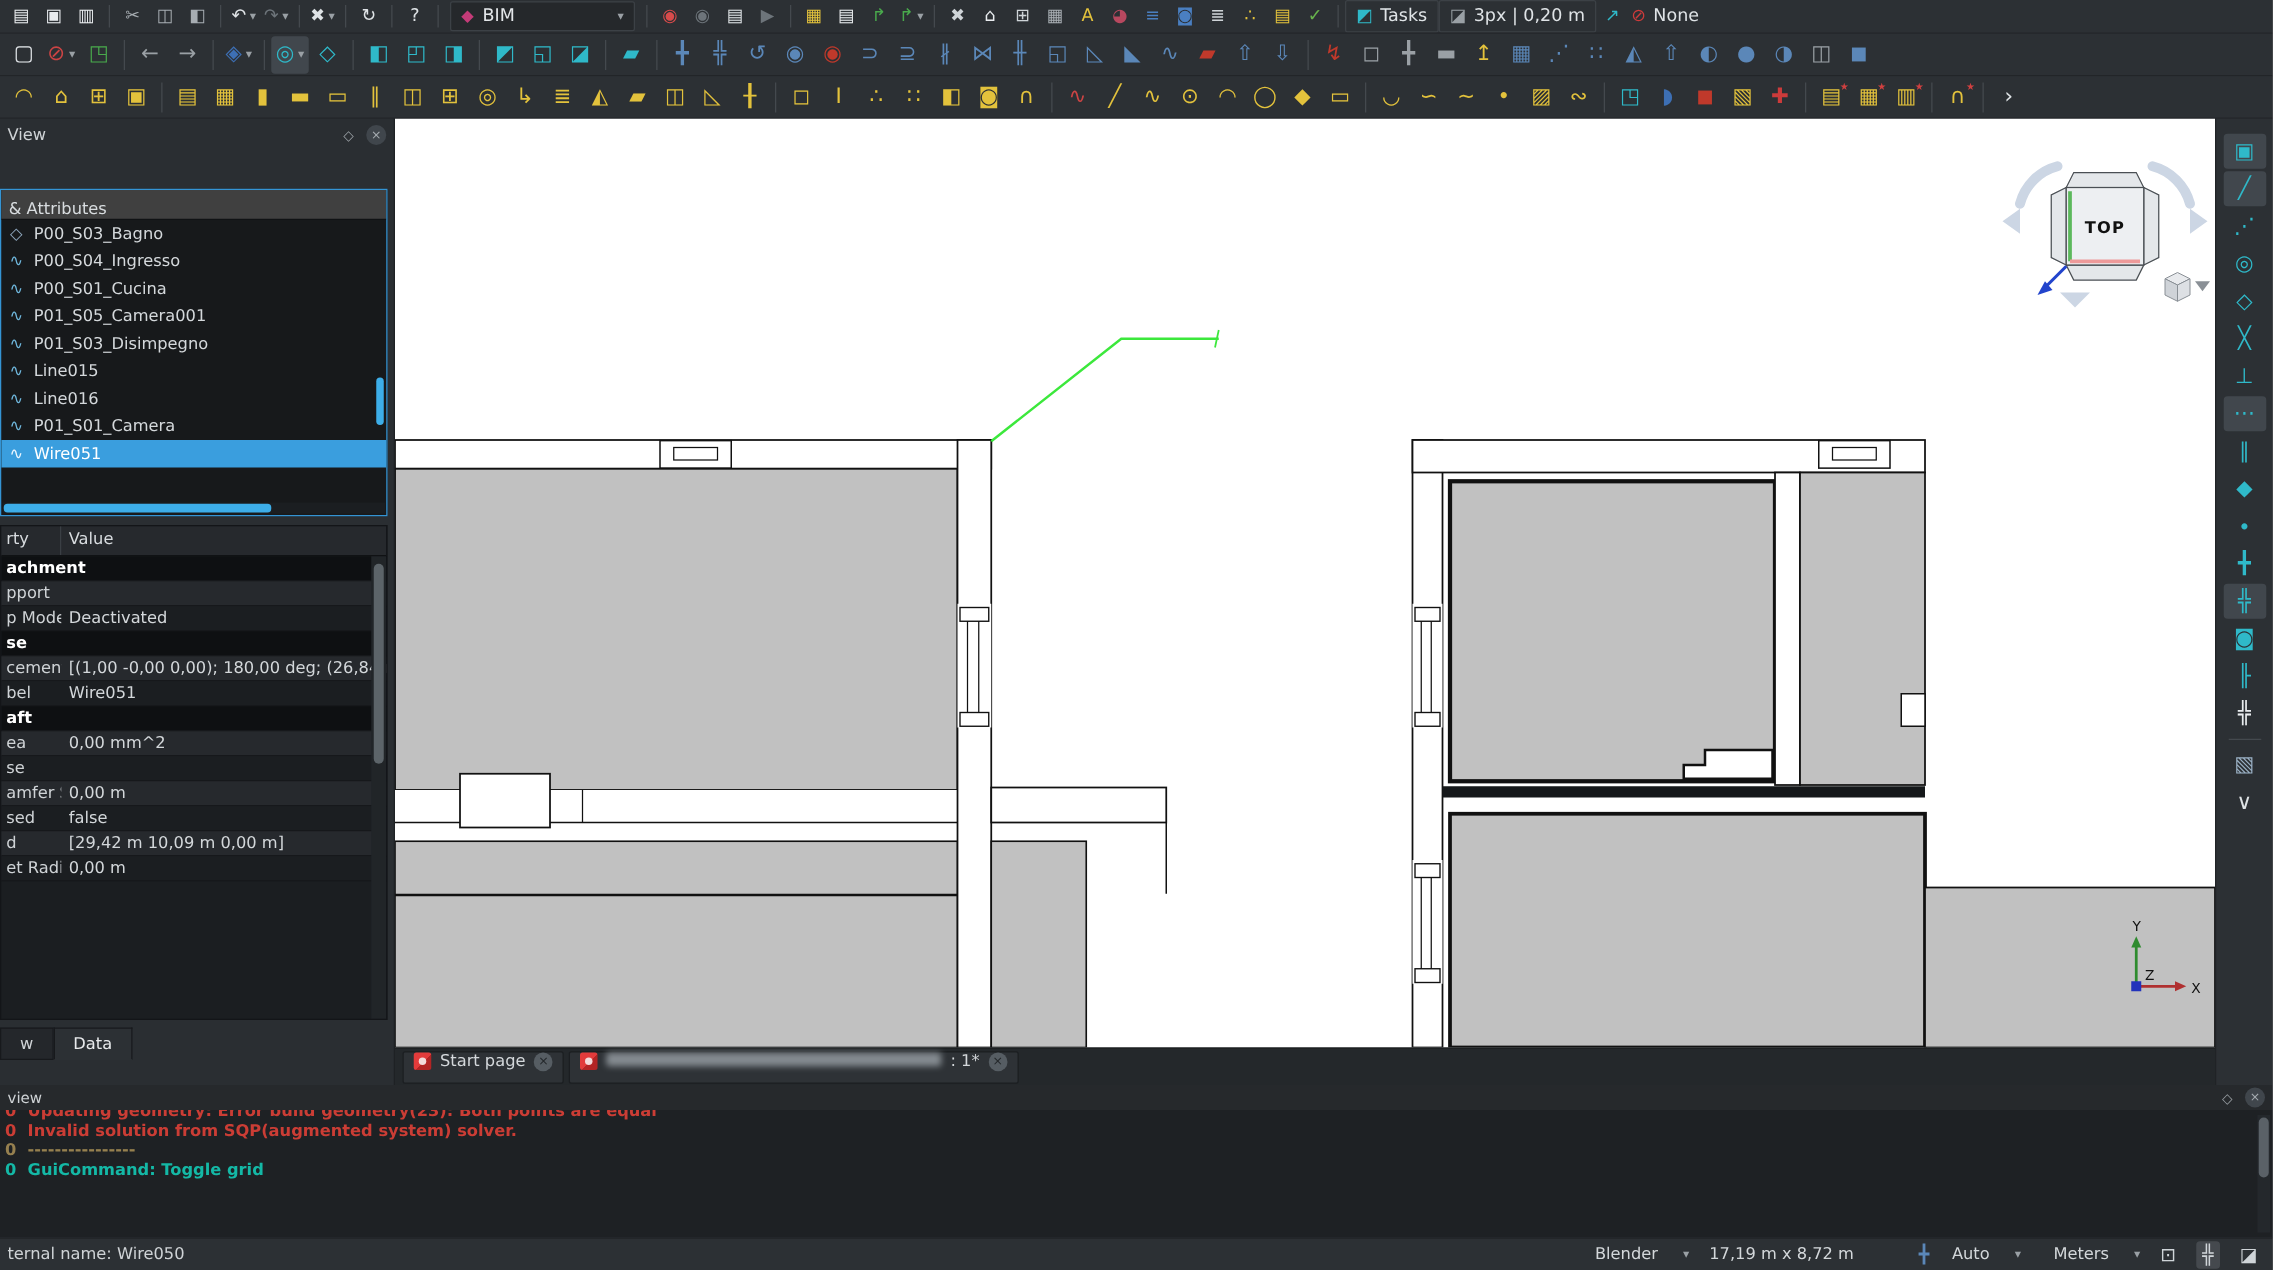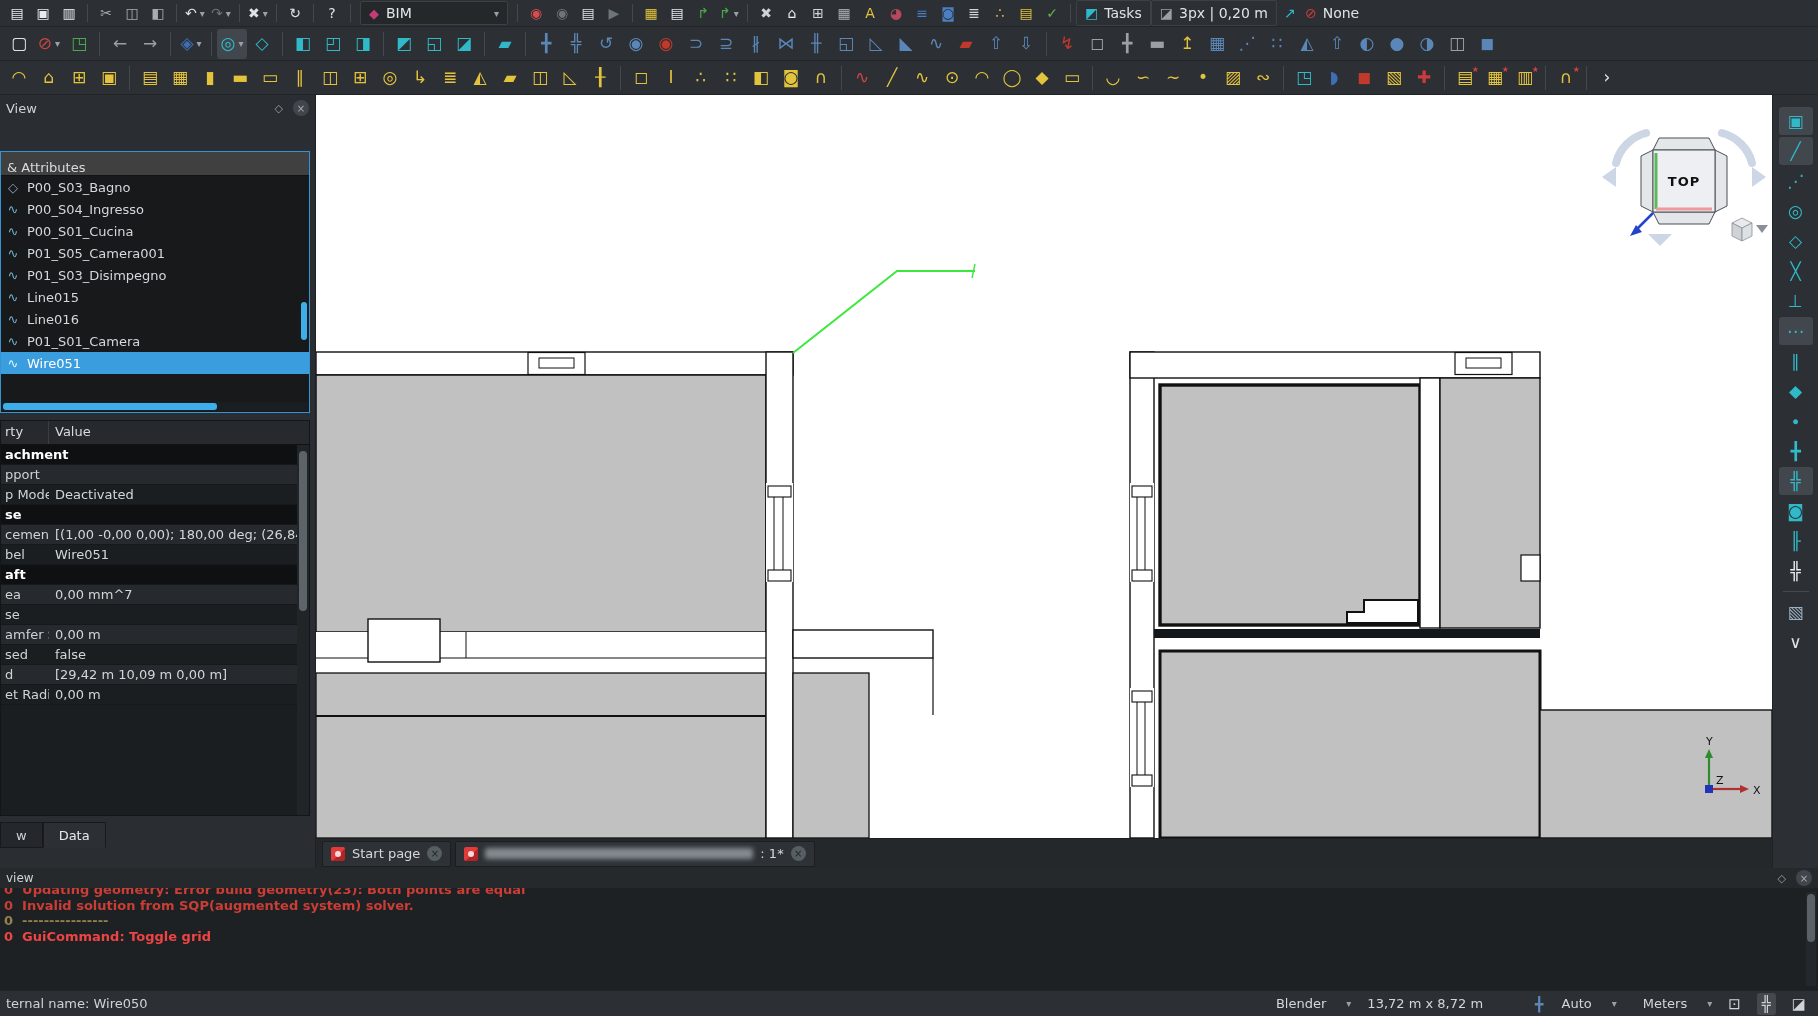--- a/index.html
+++ b/index.html
@@ -58,40 +58,40 @@
   .prop-row.group{background:#0e1012;color:#fff;font-weight:bold;}
   .prop-row.group .c1{width:auto;color:#fff;}
   .prop-vtrack{position:absolute;right:0;top:24px;bottom:0;width:12px;background:#212528;}
   .prop-vthumb{position:absolute;right:2px;top:6px;width:8px;height:160px;background:#5c6469;border-radius:4px;}
   #bottom-tabs{position:absolute;top:727px;left:0;display:flex;height:28px;}
 
   
   #plan-svg{position:absolute;top:0;left:0;}
   #navcube{position:absolute;top:20px;left:1282px;}
   #mdi-bar{position:absolute;left:0;right:0;bottom:0;height:30px;background:#24282b;border-top:1px solid #1b1e21;display:flex;align-items:center;gap:4px;padding-left:6px;}
-  .mdi-tab{height:26px;display:flex;align-items:center;gap:7px;background:#2e3236;border:1px solid #1b1e21;border-radius:2px;padding:0 8px;color:#d4d8db;}
+  .mdi-tab{height:26px;display:flex;gap:7px;background:#2e3236;border:1px solid #1b1e21;border-radius:2px;padding:0 8px;color:#d4d8db;}
   .mdi-icon{width:14px;height:14px;border-radius:2px;background:linear-gradient(135deg,#e33b3b 55%,#b32424 55%);position:relative;flex:none;}
   .mdi-icon::after{content:"";position:absolute;left:4px;top:4px;width:6px;height:6px;border-radius:50%;background:#f3dada;}
   .mdi-close{width:15px;height:15px;border-radius:50%;background:#565d63;color:#23272a;font-size:10px;display:flex;align-items:center;justify-content:center;}
   .blur-bar{width:268px;height:11px;background:#9aa1a7;border-radius:2px;filter:blur(2.5px);opacity:.8;}
 
   
   .snap-btn{width:34px;height:28px;background:transparent;border:none;display:flex;align-items:center;justify-content:center;flex:none;}
   .snap-btn .glyph{font-size:17px;}
   .snap-btn.pressed{background:#41474d;border-radius:3px;}
   .rb-sep{width:26px;height:1px;background:#44494e;margin:4px 0;flex:none;}
 
   
   #report{position:absolute;top:868px;left:0;width:1818px;height:122px;background:#26292c;}
   #report .panel-title{height:20px;font-size:12px;}
   #report-content{position:absolute;top:20px;left:0;right:0;bottom:0;background:#1e2124;overflow:hidden;padding-left:4px;font-weight:bold;}
   .report-line{line-height:15.5px;font-size:13px;white-space:pre;}
   .report-line.error{color:#cb3d35;}
   .report-line.sep{color:#96804f;}
-  .report-line.info{color:#ef4444;}
+  .report-line.info{color:#14b8a6;}
   #report-vtrack{position:absolute;right:2px;top:24px;bottom:4px;width:10px;background:#24282c;}
   #report-vthumb{position:absolute;right:1px;top:2px;width:8px;height:48px;background:#5a6167;border-radius:4px;}
 
   
   #statusbar{position:absolute;top:990px;left:0;width:1818px;height:26px;background:#2c3034;border-top:1px solid #202326;display:flex;align-items:center;padding:0 6px;}
   #statusbar .left-text{color:#cfd3d6;}
   #statusbar .sp{flex:1;}
   .sb-item{display:flex;align-items:center;gap:18px;margin-left:26px;color:#d3d7da;}
   .sb-dims{margin-left:16px;color:#d3d7da;}
   .sb-item .snapplus{color:#5b87b8;font-size:14px;}
@@ -638,21 +638,21 @@
             </div>
             <div class="prop-row">
               <span class="c1">bel</span>
               <span class="c2">Wire051</span>
             </div>
             <div class="prop-row group">
               <span class="c1">aft</span>
             </div>
             <div class="prop-row alt">
               <span class="c1">ea</span>
-              <span class="c2">0,00 mm^7</span>
+              <span class="c2">0,00 mm^2</span>
             </div>
             <div class="prop-row">
               <span class="c1">se</span>
               <span class="c2"></span>
             </div>
             <div class="prop-row alt">
               <span class="c1">amfer S...</span>
               <span class="c2">0,00 m</span>
             </div>
             <div class="prop-row">
@@ -863,21 +863,21 @@
       </div>
   </div>
 
   <div id="statusbar">
     <span class="left-text">ternal name: Wire050</span>
     <span class="sp"></span>
     <div class="sb-item">
       <span>Blender</span>
         <span class="chev">▾</span>
     </div>
-    <div class="sb-dims">13,72 m x 8,72 m</div>
+    <div class="sb-dims">17,19 m x 8,72 m</div>
     <div class="sb-item" style="margin-left:52px;">
       <span class="snapplus">╋</span>
       <span>Auto</span>
         <span class="chev">▾</span>
     </div>
     <div class="sb-item">
       <span>Meters</span>
         <span class="chev">▾</span>
     </div>
     <button class="sb-icon">

